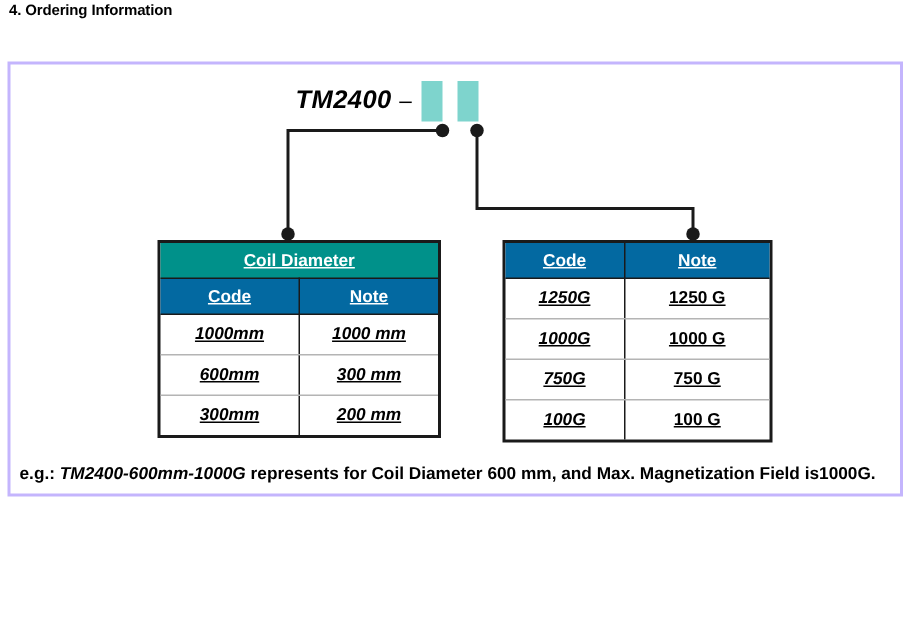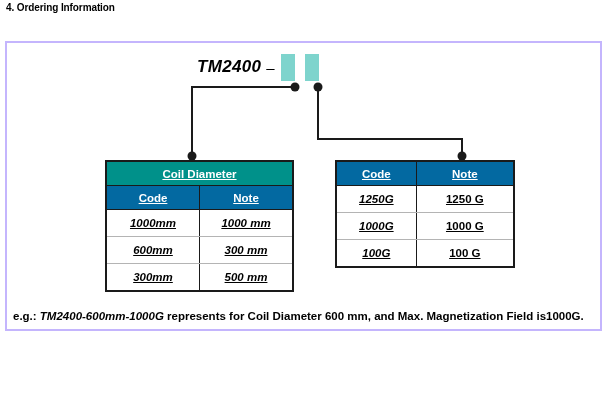--- a/index.html
+++ b/index.html
@@ -221,21 +221,21 @@
         <tr>
           <td class="cell-code">1000mm</td>
           <td class="cell-note">1000 mm</td>
         </tr>
         <tr>
           <td class="cell-code">600mm</td>
           <td class="cell-note">300 mm</td>
         </tr>
         <tr>
           <td class="cell-code">300mm</td>
-          <td class="cell-note">500 mm</td>
+          <td class="cell-note">200 mm</td>
         </tr>
       </tbody>
     </table>
   </div>
 
   <div class="opt-table right-table">
     <table>
       <colgroup>
           <col class="c1">
           <col class="c2">
@@ -249,20 +249,24 @@
       <tbody>
         <tr>
           <td class="cell-code">1250G</td>
           <td class="cell-note">1250 G</td>
         </tr>
         <tr>
           <td class="cell-code">1000G</td>
           <td class="cell-note">1000 G</td>
         </tr>
         <tr>
+          <td class="cell-code">750G</td>
+          <td class="cell-note">750 G</td>
+        </tr>
+        <tr>
           <td class="cell-code">100G</td>
           <td class="cell-note">100 G</td>
         </tr>
       </tbody>
     </table>
   </div>
 
   <div class="footnote">
     <span class="eg">e.g.:</span>
     <span class="pn-example">TM2400-600mm-1000G</span>

